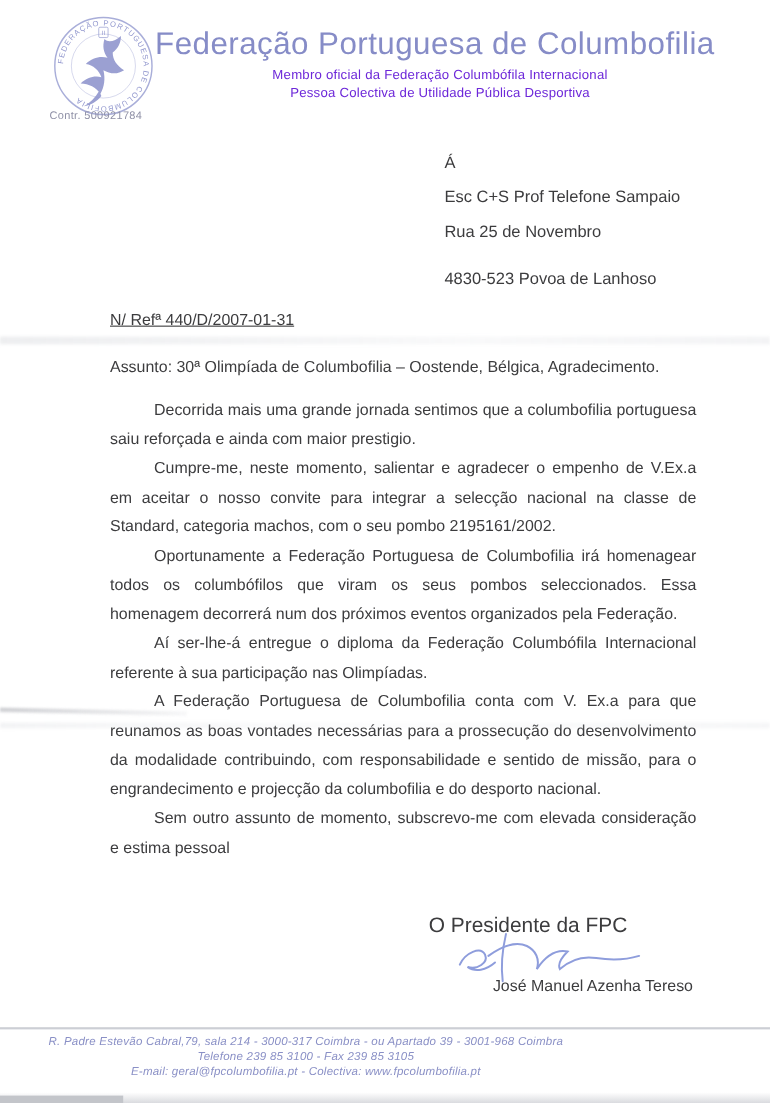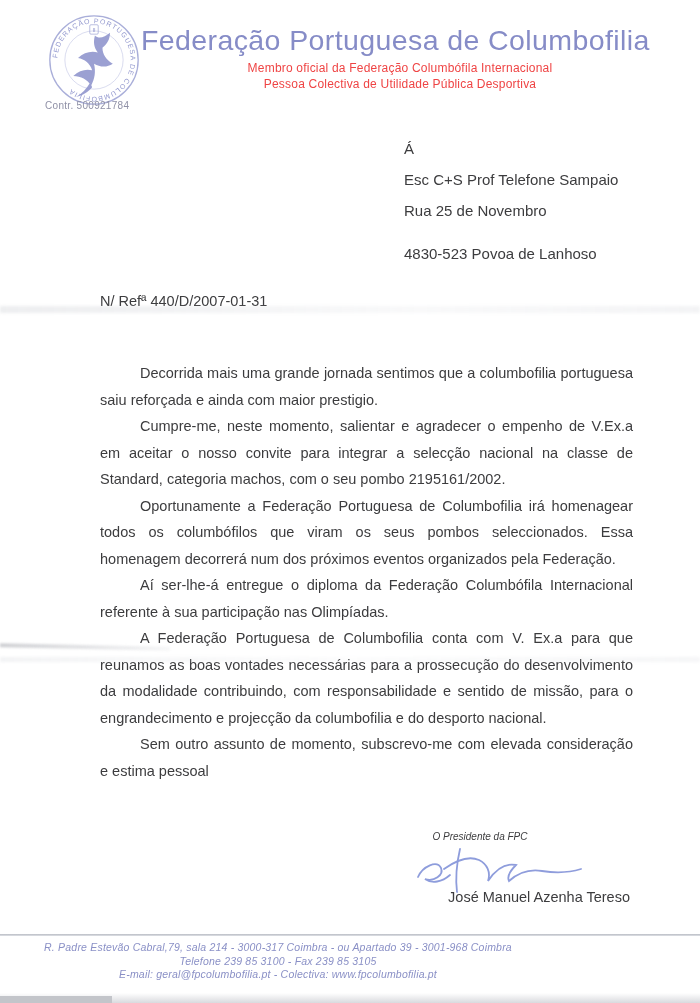--- a/index.html
+++ b/index.html
@@ -12,38 +12,38 @@
     color:#3c3c3e;
   }
   
   .stamp{position:absolute;left:47px;top:13px;width:94px;height:94px;}
   .contr{position:absolute;left:45px;top:100px;font-size:10px;color:#8f90a6;letter-spacing:.3px;}
   .org-title{
     position:absolute;left:141px;top:24px;width:545px;
     font-size:28.5px;font-weight:400;letter-spacing:.4px;
     color:#868cc7;white-space:nowrap;
   }
-  .org-subtitles{position:absolute;left:150px;top:60px;width:500px;text-align:center;color:#ef4444;}
+  .org-subtitles{position:absolute;left:150px;top:60px;width:500px;text-align:center;color:#6d28d9;}
   .org-sub{font-size:12px;line-height:16px;letter-spacing:.2px;}
   
   .recipient{position:absolute;left:404px;top:140px;font-size:15px;color:#3c3c3e;}
   .recipient div{height:31px;}
   .recipient .gap{height:12px;}
   
-  .ref-line{position:absolute;left:100px;top:293px;font-size:14.5px;}
+  .ref-line{position:absolute;left:100px;top:283px;font-size:14.5px;text-decoration:underline;}
   .subject-line{position:absolute;left:100px;top:326px;font-size:14.5px;}
   
   .letter-body{
     position:absolute;left:100px;top:360px;width:533px;
     font-size:14.5px;line-height:26.5px;text-align:justify;
   }
   .letter-body .greeting{text-indent:40px;margin:0 0 7px 0;}
   .letter-body p{text-indent:40px;margin:0;}
   
-  .sig-title{position:absolute;left:330px;top:831px;width:300px;text-align:center;font-size:10px;font-style:italic;}
+  .sig-title{position:absolute;left:330px;top:831px;width:300px;text-align:center;font-size:19px;}
   .sig-mark{position:absolute;left:408px;top:845px;}
   .sig-name{position:absolute;left:330px;top:889px;width:300px;text-align:right;font-size:14.5px;}
   
   .footer-rule{position:absolute;left:0;top:934px;width:700px;height:2px;
     background:linear-gradient(#b9bcc4,#dfe1e6);}
   .footer{position:absolute;left:0;top:941px;width:556px;text-align:center;
     font-style:italic;font-size:10.5px;line-height:13.5px;color:#8a90c6;letter-spacing:.2px;}
   
   .artifact{position:absolute;pointer-events:none;}
   .band-1{left:0;top:306px;width:700px;height:7px;
@@ -94,20 +94,21 @@
 
   <div class="recipient">
     <div>Á</div>
     <div>Esc C+S Prof Telefone Sampaio</div>
     <div>Rua 25 de Novembro</div>
     <div class="gap"></div>
     <div>4830-523 Povoa de Lanhoso</div>
   </div>
 
   <div class="ref-line">N/ Refª 440/D/2007-01-31</div>
+  <div class="subject-line">Assunto: 30ª Olimpíada de Columbofilia – Oostende, Bélgica, Agradecimento.</div>
 
   <div class="letter-body">
     <p>Decorrida mais uma grande jornada sentimos que a columbofilia portuguesa saiu reforçada e ainda com maior prestigio.</p>
     <p>Cumpre-me, neste momento, salientar e agradecer o empenho de V.Ex.a em aceitar o nosso convite para integrar a selecção nacional na classe de Standard, categoria machos, com o seu pombo 2195161/2002.</p>
     <p>Oportunamente a Federação Portuguesa de Columbofilia irá homenagear todos os columbófilos que viram os seus pombos seleccionados. Essa homenagem decorrerá num dos próximos eventos organizados pela Federação.</p>
     <p>Aí ser-lhe-á entregue o diploma da Federação Columbófila Internacional referente à sua participação nas Olimpíadas.</p>
     <p>A Federação Portuguesa de Columbofilia conta com V. Ex.a para que reunamos as boas vontades necessárias para a prossecução do desenvolvimento da modalidade contribuindo, com responsabilidade e sentido de missão, para o engrandecimento e projecção da columbofilia e do desporto nacional.</p>
     <p>Sem outro assunto de momento, subscrevo-me com elevada consideração e estima pessoal</p>
   </div>
 

